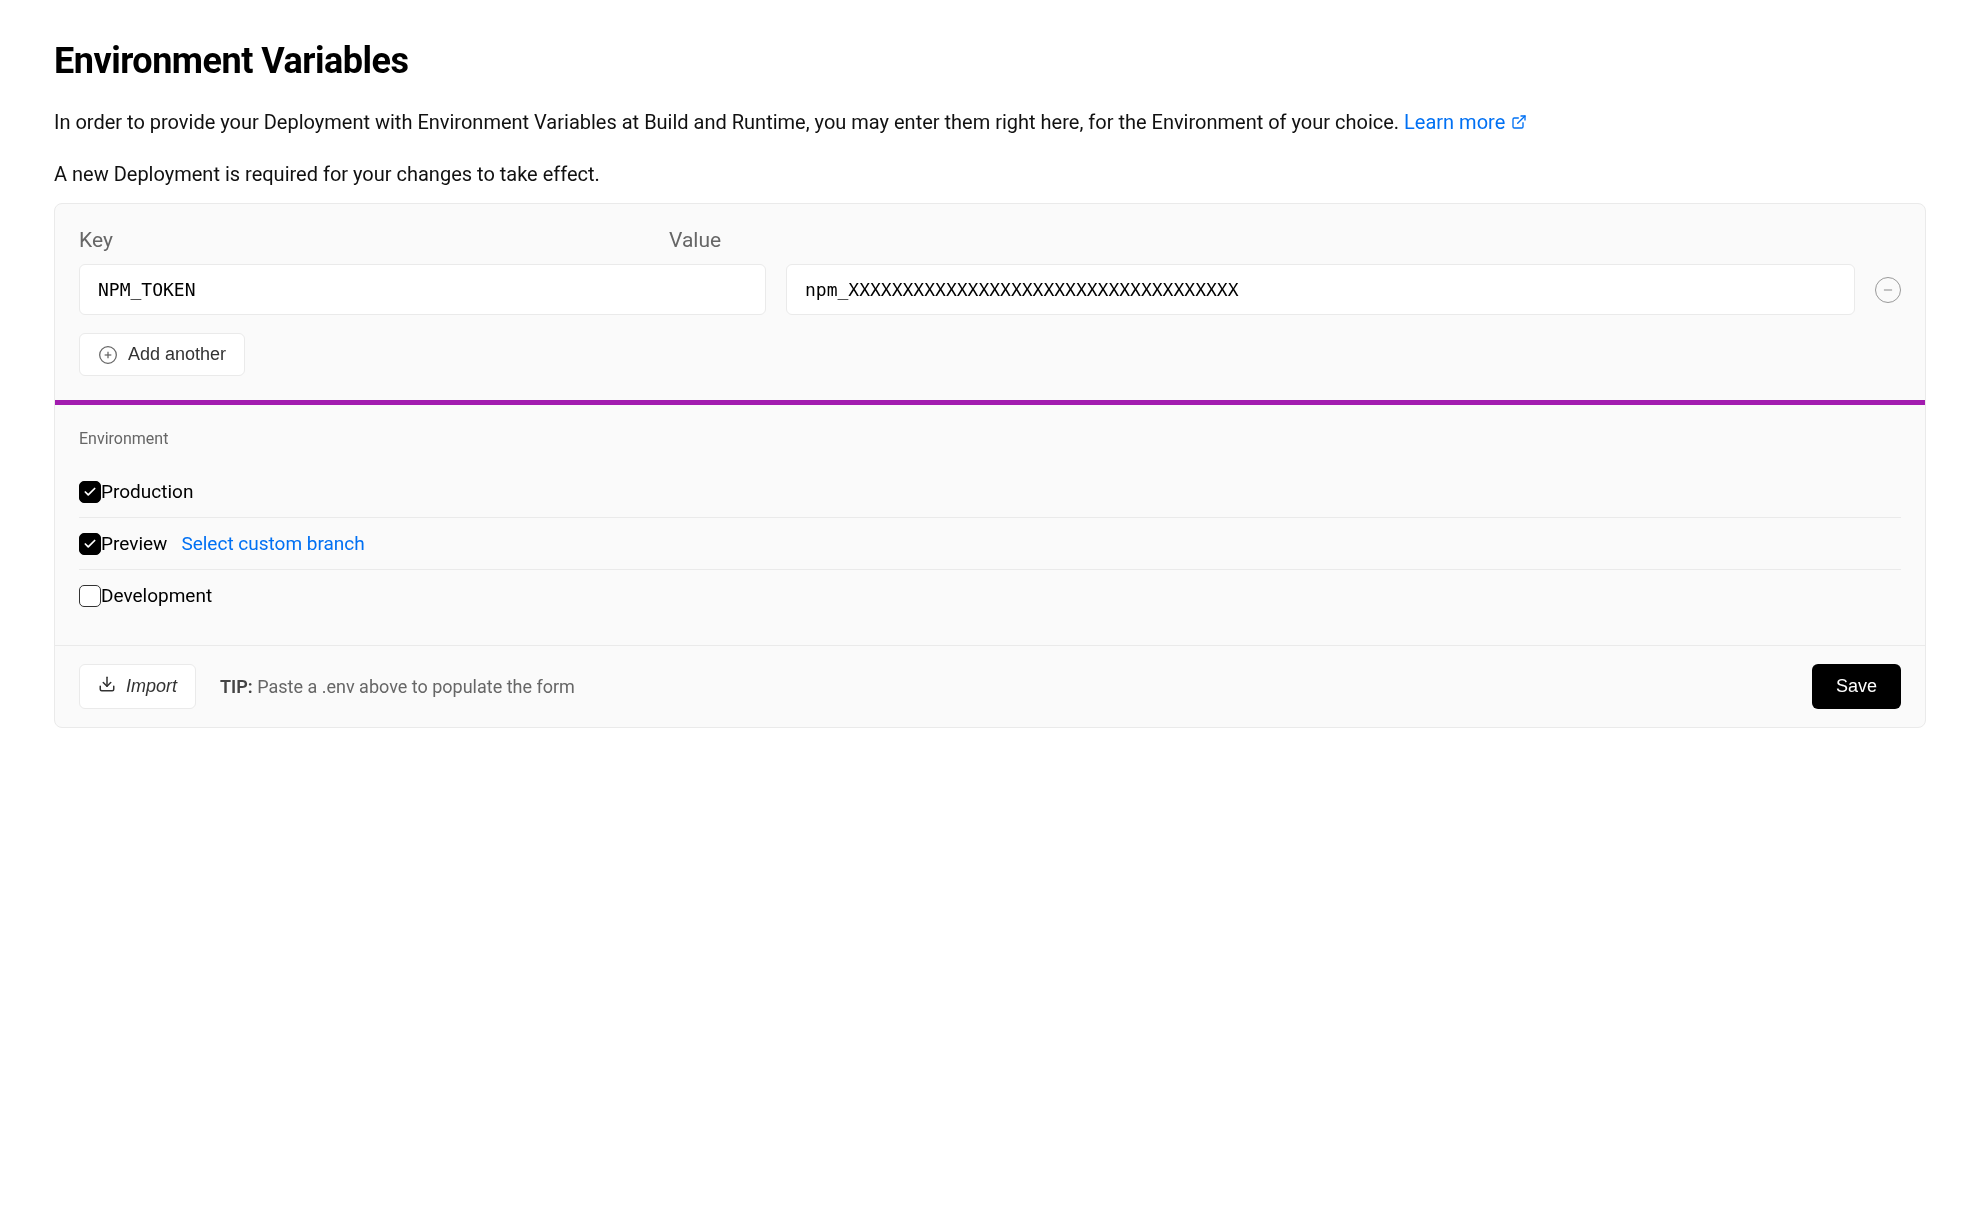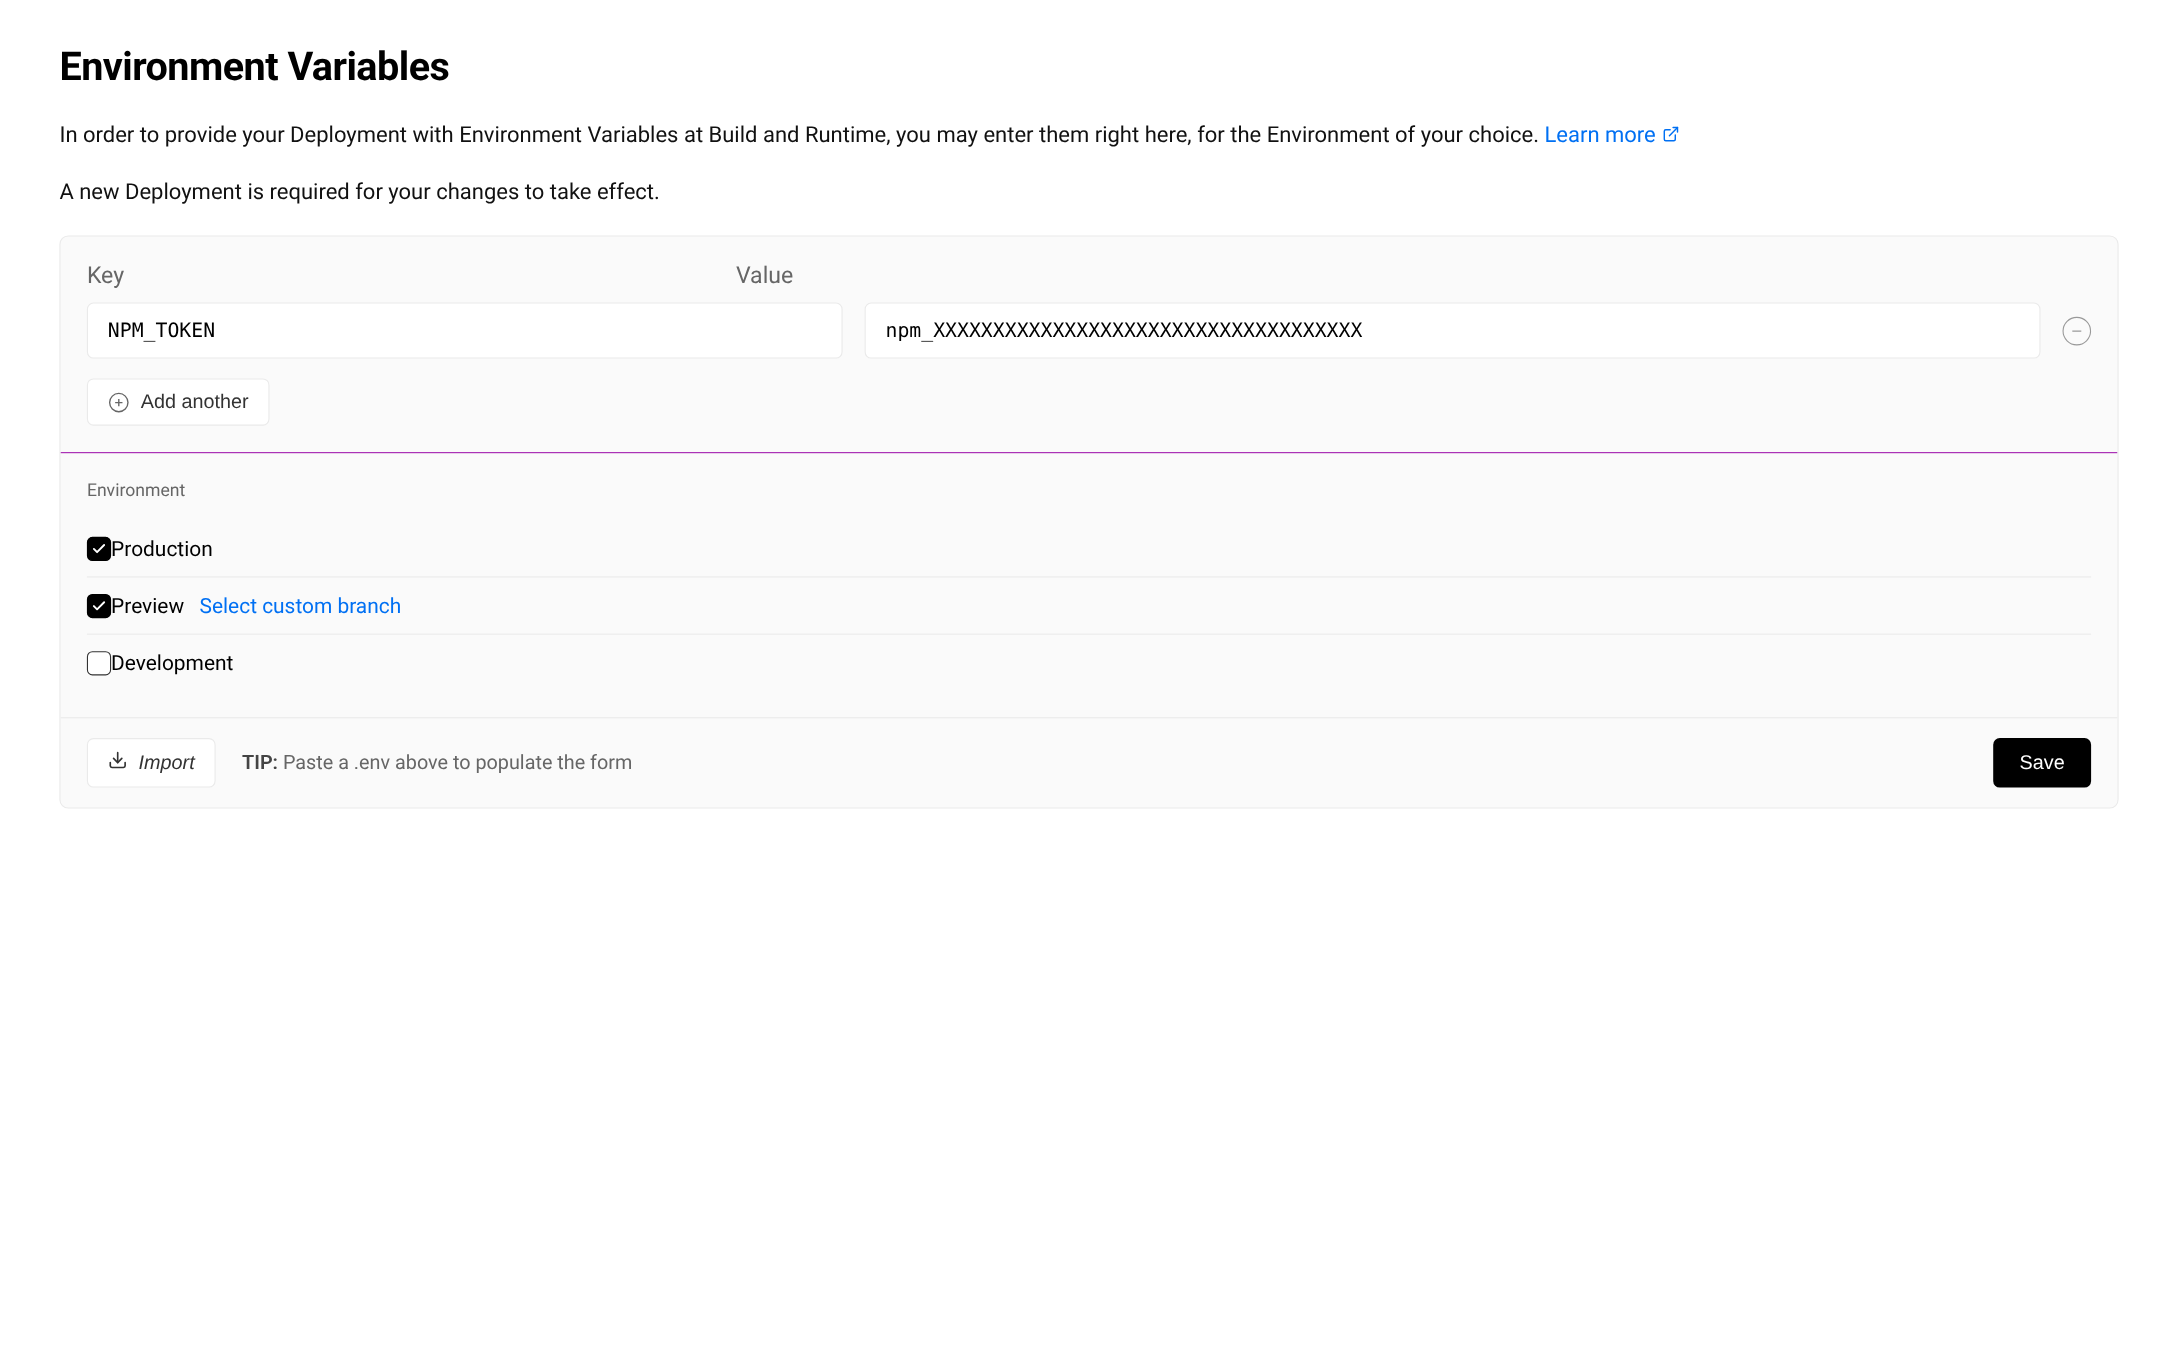--- a/index.html
+++ b/index.html
@@ -32,21 +32,21 @@
       align-items: center;
       gap: 6px;
     }
     .external-icon {
       display: inline-flex;
       align-items: center;
     }
     .note {
       font-size: 20px;
       color: #111;
-      margin-bottom: 28px;
+      margin-bottom: 17px;
     }
     .panel {
       border: 1px solid #eaeaea;
       border-radius: 8px;
       background: #fafafa;
       overflow: hidden;
     }
     .panel-section {
       padding: 24px;
     }
@@ -115,21 +115,21 @@
     }
     .plus-icon {
       width: 20px;
       height: 20px;
       display: inline-flex;
       align-items: center;
       justify-content: center;
     }
     .env-section {
       padding: 24px;
-      border-top: 1px solid #a21caf;
+      border-top: 5px solid #a21caf;
     }
     .env-heading {
       font-size: 16px;
       color: #666;
       margin-bottom: 18px;
     }
     .checkbox-row {
       display: flex;
       align-items: center;
       gap: 0;

